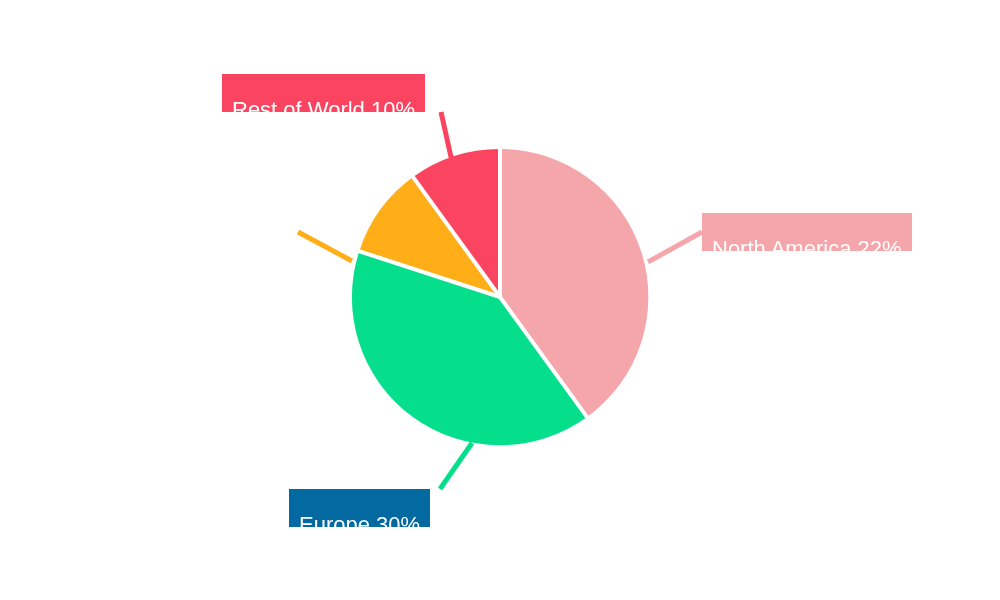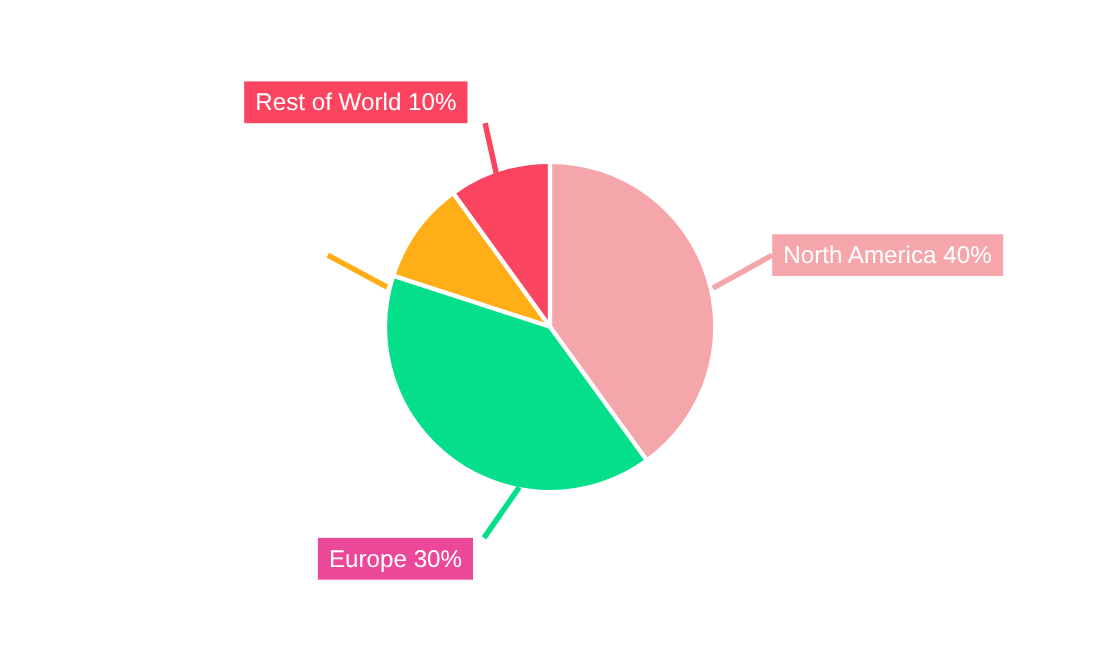--- a/index.html
+++ b/index.html
@@ -27,21 +27,21 @@
     height: 600px;
     display: block;
   }
   .pie-label {
     position: absolute;
     color: #ffffff;
     font-family: "Liberation Sans", sans-serif;
     font-size: 22px;
     line-height: 38px;
     white-space: nowrap;
-    padding: 0 10px;
+    padding: 17px 10px;
     box-sizing: border-box;
     height: 38px;
   }
   .label-north-america { left: 702px; top: 213px; }
   .label-europe        { left: 289px; top: 489px; }
   .label-asia-pacific  { left: 100px; top: 213px; }
   .label-rest-of-world { left: 222px; top: 74px; }
 </style>
 </head>
 <body>
@@ -78,20 +78,20 @@
 
     <g>
       <line x1="500" y1="297" x2="500" y2="147" stroke="#ffffff" stroke-width="4"></line>
       <line x1="500" y1="297" x2="588.17" y2="418.63" stroke="#ffffff" stroke-width="4"></line>
       <line x1="500" y1="297" x2="357.32" y2="250.63" stroke="#ffffff" stroke-width="4"></line>
       <line x1="500" y1="297" x2="411.83" y2="175.37" stroke="#ffffff" stroke-width="4"></line>
     </g>
 
   </svg>
 
-  <div class="pie-label label-north-america" style="background:#F5A6AB;">North America 40%</div>
+  <div class="pie-label label-north-america" style="background:#F5A6AB;">North America 22%</div>
 
-  <div class="pie-label label-europe" style="background:#ec4899;">Europe 30%</div>
+  <div class="pie-label label-europe" style="background:#0369a1;">Europe 30%</div>
 
 
   <div class="pie-label label-rest-of-world" style="background:#FB4560;">Rest of World 10%</div>
 
 </div>
 
 </body></html>

